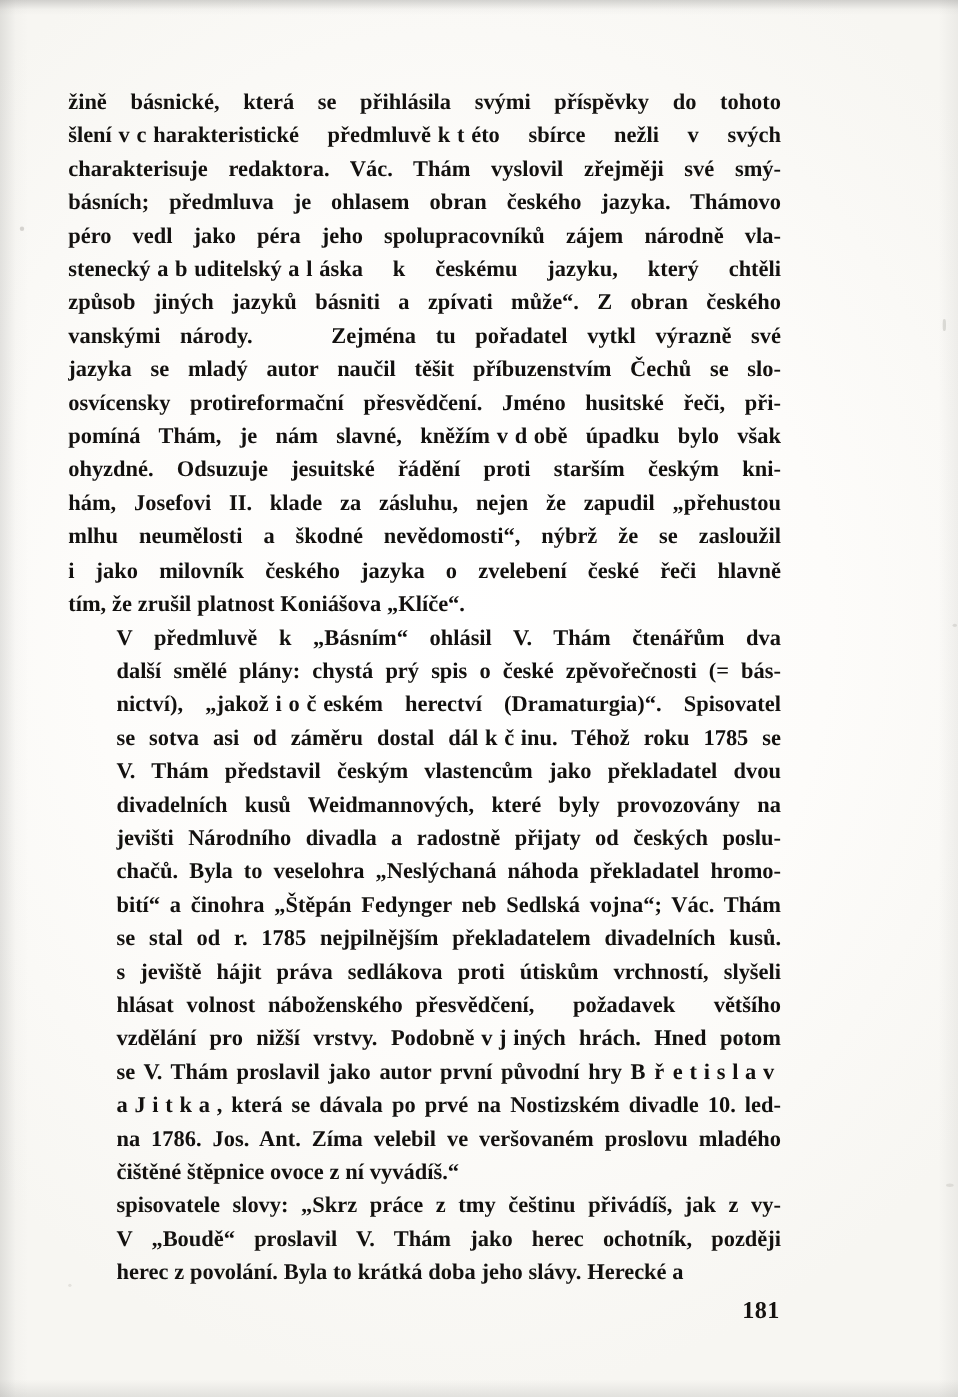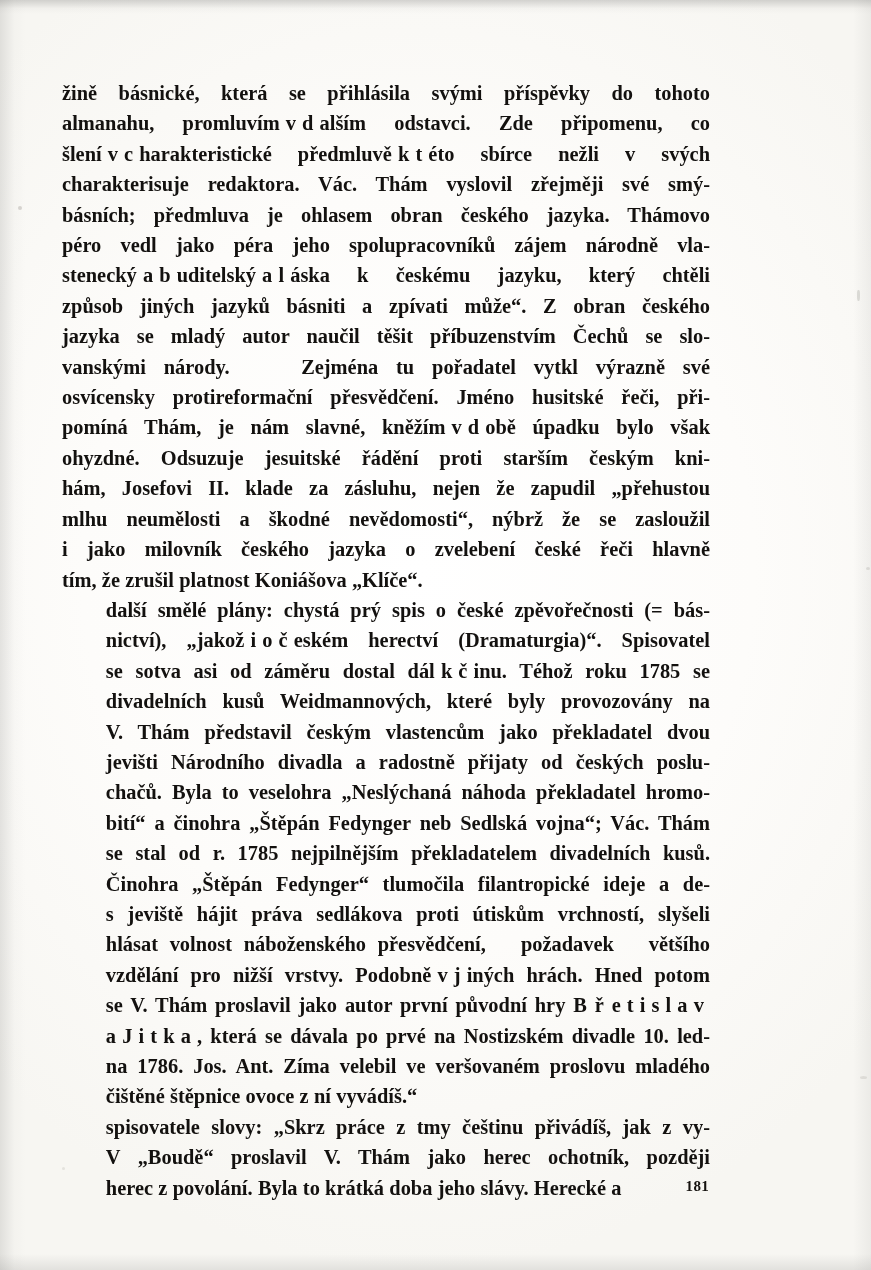--- a/index.html
+++ b/index.html
@@ -102,21 +102,21 @@
   .sperr {
     letter-spacing: 0.30em;
   }
 
   .folio {
     position: absolute;
     left: 0;
     top: 1178px;
     width: 709px;
     text-align: right;
-    font-size: 15px;
+    font-size: 22px;
     font-weight: bold;
     color: #15120f;
     letter-spacing: 0.02em;
   }
 </style>
 </head>
 <body>
 
 <div class="page">
 
@@ -127,48 +127,47 @@
 
   <div class="speck s1"></div>
   <div class="speck s2"></div>
   <div class="speck s3"></div>
   <div class="speck s4"></div>
   <div class="speck s5"></div>
 
   <div class="textblock">
     <p class="para">
         <span class="ln">žině básnické, která se přihlásila svými příspěvky do tohoto</span>
-        <span class="ln">almanahu, promluví<span class="sperr">mvd</span>alším odstavci. Zde připomenu, co</span>
         <span class="ln">šlen<span class="sperr">ívc</span>harakteristické předmluv<span class="sperr">ěkt</span>éto sbírce nežli v svých</span>
         <span class="ln">charakterisuje redaktora. Vác. Thám vyslovil zřejměji své smý-</span>
         <span class="ln">básních; předmluva je ohlasem obran českého jazyka. Thámovo</span>
         <span class="ln">péro vedl jako péra jeho spolupracovníků zájem národně vla-</span>
         <span class="ln">steneck<span class="sperr">ýab</span>uditelsk<span class="sperr">ýal</span>áska k českému jazyku, který chtěli</span>
         <span class="ln">způsob jiných jazyků básniti a zpívati může“. Z obran českého</span>
+        <span class="ln">vanskými národy.    Zejména tu pořadatel vytkl výrazně své</span>
         <span class="ln">jazyka se mladý autor naučil těšit příbuzenstvím Čechů se slo-</span>
-        <span class="ln">vanskými národy.    Zejména tu pořadatel vytkl výrazně své</span>
         <span class="ln">osvícensky protireformační přesvědčení. Jméno husitské řeči, při-</span>
         <span class="ln">pomíná Thám, je nám slavné, kněží<span class="sperr">mvd</span>obě úpadku bylo však</span>
         <span class="ln">ohyzdné. Odsuzuje jesuitské řádění proti starším českým kni-</span>
         <span class="ln">hám, Josefovi II. klade za zásluhu, nejen že zapudil „přehustou</span>
         <span class="ln">mlhu neumělosti a škodné nevědomosti“, nýbrž že se zasloužil</span>
         <span class="ln">i jako milovník českého jazyka o zvelebení české řeči hlavně</span>
         <span class="ln last">tím, že zrušil platnost Koniášova „Klíče“.</span>
       </p>
     <p class="para indent">
+        <span class="ln">V předmluvě k „Básním“ ohlásil V. Thám čtenářům dva</span>
         <span class="ln">další smělé plány: chystá prý spis o české zpěvořečnosti (= bás-</span>
         <span class="ln">nictví), „jako<span class="sperr">žioč</span>eském herectví (Dramaturgia)“. Spisovatel</span>
         <span class="ln">se sotva asi od záměru dostal dá<span class="sperr">lkč</span>inu. Téhož roku 1785 se</span>
+        <span class="ln">V. Thám představil českým vlastencům jako překladatel dvou</span>
         <span class="ln">divadelních kusů Weidmannových, které byly provozovány na</span>
-        <span class="ln">V. Thám představil českým vlastencům jako překladatel dvou</span>
         <span class="ln">jevišti Národního divadla a radostně přijaty od českých poslu-</span>
         <span class="ln">chačů. Byla to veselohra „Neslýchaná náhoda překladatel hromo-</span>
         <span class="ln">bití“ a činohra „Štěpán Fedynger neb Sedlská vojna“; Vác. Thám</span>
         <span class="ln">se stal od r. 1785 nejpilnějším překladatelem divadelních kusů.</span>
-        <span class="ln">Činohra „Štěpán Fedynger“ tlumočila filantropické ideje a de-</span>
         <span class="ln">s jeviště hájit práva sedlákova proti útiskům vrchností, slyšeli</span>
         <span class="ln">hlásat volnost náboženského přesvědčení,   požadavek   většího</span>
         <span class="ln">vzdělání pro nižší vrstvy. Podobn<span class="sperr">ěvj</span>iných hrách. Hned potom</span>
         <span class="ln">se V. Thám proslavil jako autor první původní hry B ř <span class="sperr">etislav</span></span>
         <span class="ln"><span class="sperr">aJitka</span>, která se dávala po prvé na Nostizském divadle 10. led-</span>
         <span class="ln">na 1786. Jos. Ant. Zíma velebil ve veršovaném proslovu mladého</span>
         <span class="ln last">čištěné štěpnice ovoce z ní vyvádíš.“</span>
         <span class="ln">spisovatele slovy: „Skrz práce z tmy češtinu přivádíš, jak z vy-</span>
       </p>
     <p class="para indent">

